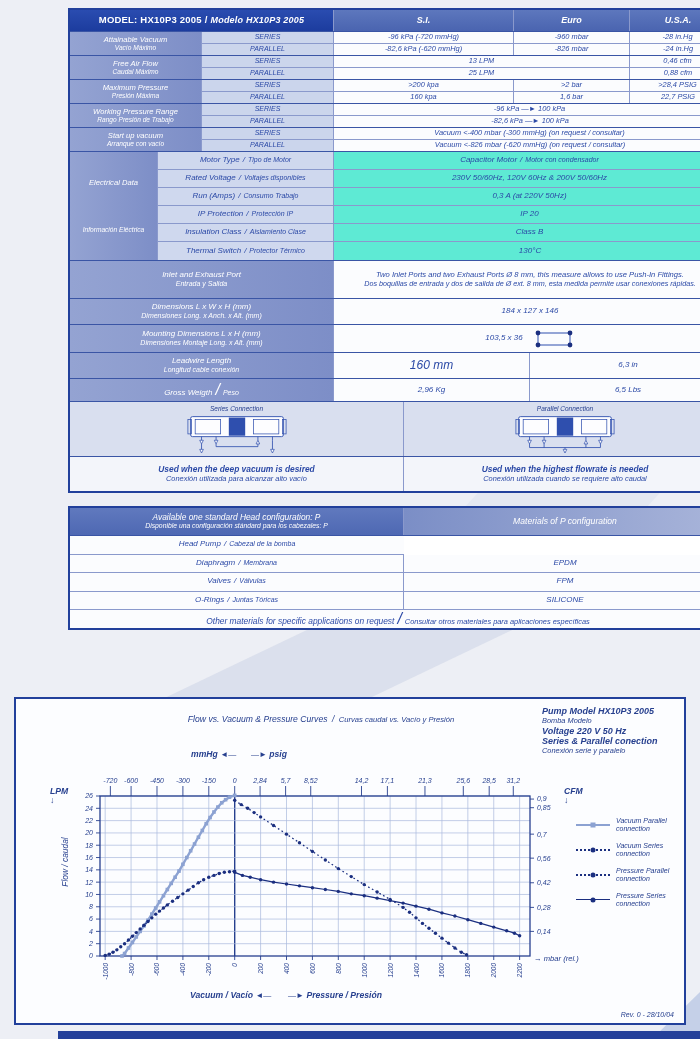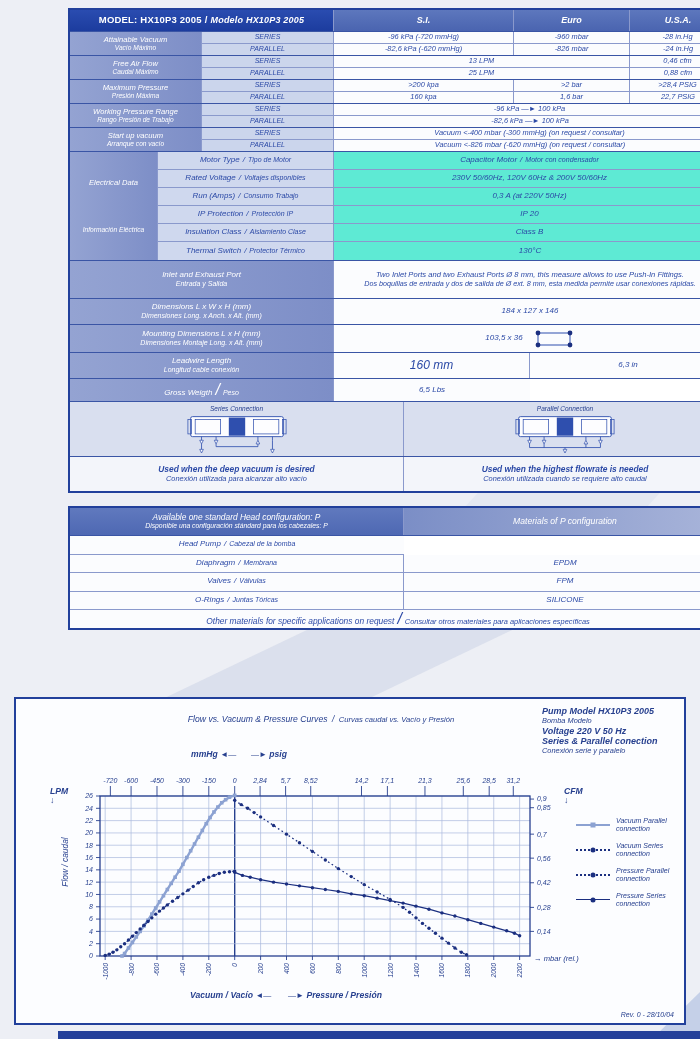--- a/index.html
+++ b/index.html
@@ -293,20 +293,21 @@
       </div>
 
       <div class="grid g2b grp" style="grid-template-rows:22px;">
         <div class="c lab big">
           <div class="inline-lab">
               <span class="en">Gross Weigth</span>
               <span>/</span>
               <span class="es">Peso</span>
             </div>
         </div>
+        <div class="c val" style="font-size:8px;">2,96 Kg</div>
         <div class="c val" style="font-size:8px;">6,5 Lbs</div>
       </div>
 
       <div class="grid gd grp" style="grid-template-rows:54px;">
         <div class="c diagcell">
           <div class="diag-title">Series Connection</div>
           <svg width="130" height="40" viewBox="0 0 130 44">
             <rect x="14" y="4" width="102" height="22" rx="2" fill="#fdfdff" stroke="#2f4fae" stroke-width="1"></rect>
             <rect x="11" y="7" width="4" height="16" fill="none" stroke="#2f4fae" stroke-width="0.8"></rect>
             <rect x="115" y="7" width="4" height="16" fill="none" stroke="#2f4fae" stroke-width="0.8"></rect>

